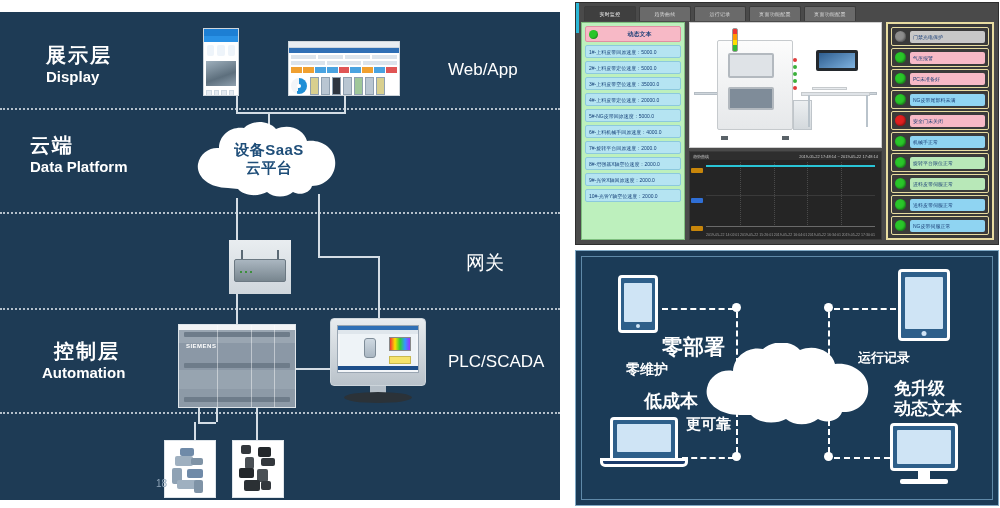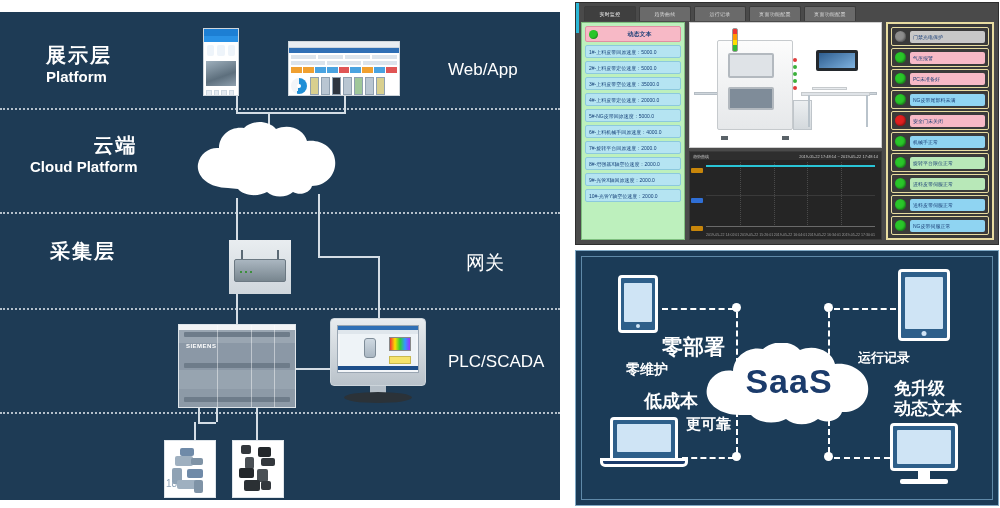--- a/index.html
+++ b/index.html
@@ -98,21 +98,21 @@
   .mon-yel { position:absolute; right:6%; bottom:8%; width:30%; height:26%; background:#f5e36b;
     border:1px solid #c9b94e; }
   .mon-foot { position:absolute; left:0; right:0; bottom:2px; height:4px; background:#1d4e89; }
   .mon-neck { position:absolute; background:#b4bec7; }
   .mon-base { position:absolute; background:#2b3238; border-radius:50%; }
 
   
   .sens { position:absolute; background:#fff; overflow:hidden; }
   .sdot { position:absolute; border-radius:2px; }
 
-  .page-no { position:absolute; color:#8fa4b8; font-size:10px;margin-left:10px; }
+  .page-no { position:absolute; color:#8fa4b8; font-size:10px; }
 
   
   .hmi { position:absolute; left:575px; top:2px; width:424px; height:243px;
     background:#4a4a4a; border:1px solid #2e2e2e; }
   .hmi-accent { position:absolute; left:0; top:0; width:3px; height:30px; background:#2bb7d6; }
   .hmi-tabs { position:absolute; left:8px; top:3px; right:4px; height:15px; display:flex; gap:3px; }
   .hmi-tab { height:15px; background:#6a6a6a; border:1px solid #3c3c3c;
     border-bottom:none; border-radius:2px 2px 0 0; color:#d8d8d8; font-size:5px;
     display:flex; align-items:center; justify-content:center; padding:0 2px; min-width:52px;
     letter-spacing:.3px; }
@@ -209,28 +209,31 @@
   <div class="slide">
     <div class="slide-inner">
 
       <div class="divider" style="top:96px"></div>
       <div class="divider" style="top:200px"></div>
       <div class="divider" style="top:296px"></div>
       <div class="divider" style="top:400px"></div>
 
       <div class="layer-label" style="left:46px; top:32px;">
         <div class="layer-cn">展示层</div>
-        <div class="layer-en">Platform</div>
+        <div class="layer-en">Display</div>
       </div>
       <div class="layer-label" style="left:30px; top:122px;">
-        <div class="layer-cn" style="text-align:right">云端</div>
-        <div class="layer-en">Cloud Platform</div>
+        <div class="layer-cn" style="text-align:left">云端</div>
+        <div class="layer-en">Data Platform</div>
       </div>
       <div class="layer-label" style="left:22px; top:228px;">
-        <div class="layer-cn" style="margin-left:28px">采集层</div>
+      </div>
+      <div class="layer-label" style="left:42px; top:328px;">
+        <div class="layer-cn" style="margin-left:12px">控制层</div>
+        <div class="layer-en">Automation</div>
       </div>
 
       <div class="right-label" style="left:448px; top:48px;">Web/App</div>
       <div class="right-label cn" style="left:466px; top:238px;">网关</div>
       <div class="right-label" style="left:448px; top:340px;">PLC/SCADA</div>
 
       <div class="ln v" style="left:236px; top:82px; height:18px;"></div>
       <div class="ln v" style="left:344px; top:82px; height:18px;"></div>
       <div class="ln h" style="left:236px; top:100px; width:110px;"></div>
       <div class="ln v" style="left:268px; top:100px; height:20px;"></div>
@@ -308,20 +311,24 @@
 
         </div>
       </div>
 
       <div class="cloud" style="left:186px; top:110px; width:166px; height:76px;">
         <svg width="166" height="76" viewBox="0 0 166 76">
           <path d="M42 66 C22 66 10 54 12 42 C14 31 24 25 33 26 C33 13 45 4 58 6 C66 -2 82 -2 90 7
                    C103 1 118 7 121 19 C135 17 148 26 149 38 C151 52 140 64 126 64
                    C124 71 114 74 107 70 C100 76 88 76 81 70 C72 75 58 74 52 67 Z" fill="#ffffff"></path>
         </svg>
+        <div class="cloud-txt">
+          <div>设备SaaS</div>
+          <div>云平台</div>
+        </div>
       </div>
 
       <div class="thumb gw" style="left:205px; top:228px; width:62px; height:54px;">
         <div class="gw-ant" style="left:12px; top:10px;"></div>
         <div class="gw-ant" style="left:48px; top:10px;"></div>
         <div class="gw-body">
           <span class="gw-led" style="left:10%"></span>
           <span class="gw-led" style="left:20%"></span>
           <span class="gw-led" style="left:30%"></span>
         </div>
@@ -543,21 +550,20 @@
     <div class="dline h" style="left:258px; top:206px; width:56px;"></div>
     <div class="node" style="left:248px; top:201px;"></div>
     <div class="dline v" style="left:252px; top:160px; height:42px;"></div>
 
     <div class="saas-cloud" style="left:118px; top:92px; width:190px; height:82px;">
       <svg width="190" height="82" viewBox="0 0 190 82">
         <path d="M46 72 C24 72 10 59 13 45 C16 32 28 26 39 28 C40 13 54 3 69 6 C79 -3 97 -3 106 7
                  C121 1 138 8 141 21 C158 19 173 30 174 43 C176 59 163 70 148 69
                  C145 78 132 81 124 76 C115 83 100 83 92 76 C81 82 64 80 57 72 Z" fill="#ffffff"></path>
       </svg>
-      <div class="saas-cloud-txt">SaaS</div>
     </div>
 
     <div class="feat" style="left:86px;  top:82px;  font-size:21px;">零部署</div>
     <div class="feat" style="left:50px;  top:110px; font-size:14px;">零维护</div>
     <div class="feat" style="left:68px;  top:138px; font-size:18px;">低成本</div>
     <div class="feat" style="left:110px; top:164px; font-size:15px;">更可靠</div>
     <div class="feat" style="left:282px; top:98px;  font-size:13px;">运行记录</div>
     <div class="feat" style="left:318px; top:126px; font-size:17px;">免升级</div>
     <div class="feat" style="left:318px; top:146px; font-size:17px;">动态文本</div>
   </div>

